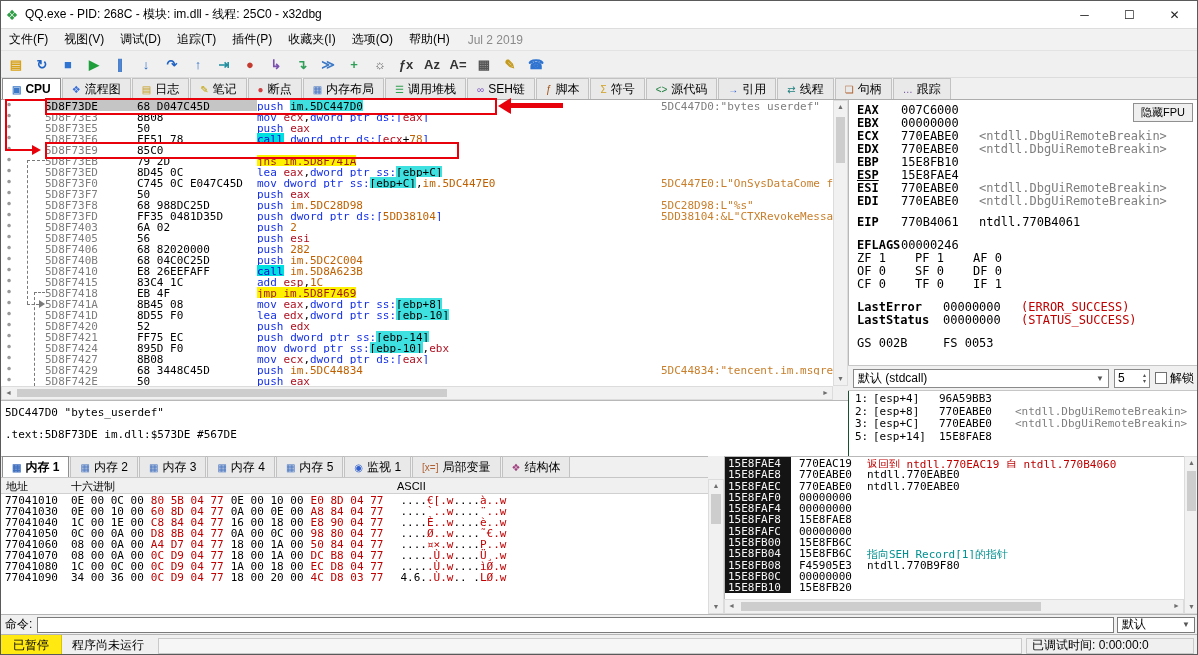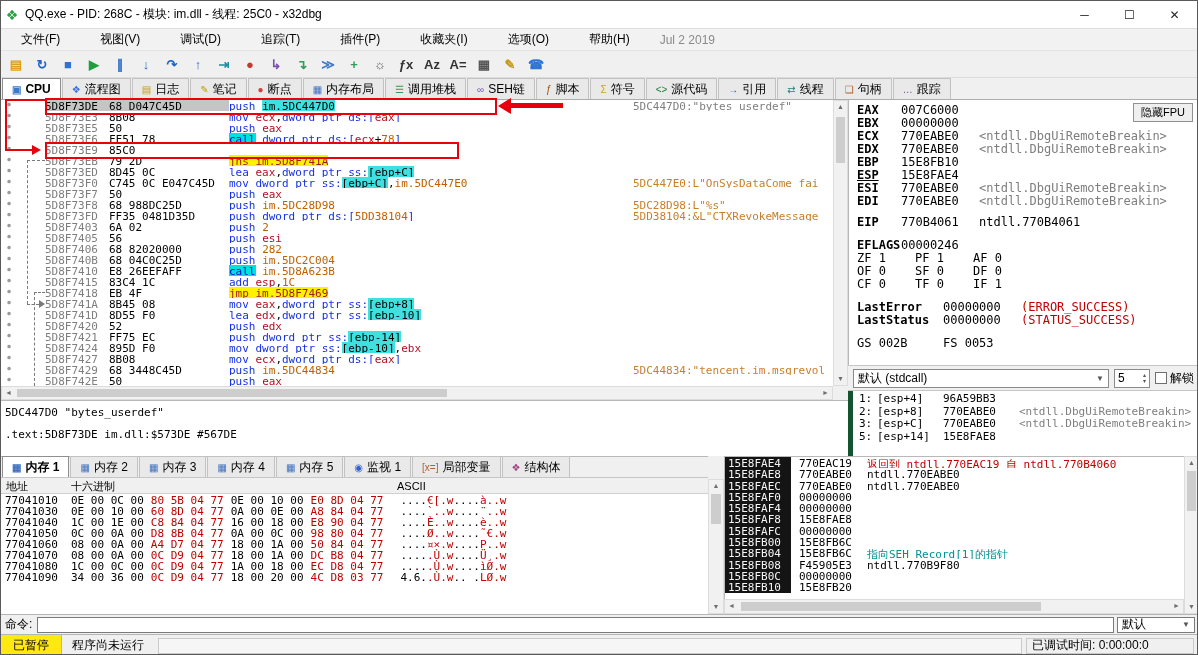--- a/index.html
+++ b/index.html
@@ -6,37 +6,37 @@
   html,body{width:1198px;height:655px;overflow:hidden}
   body{position:relative;font-family:"Liberation Sans",sans-serif;font-size:12px;background:#F0F0F0;border:1px solid #5A5A5A;color:#000}
   
   .titlebar{position:absolute;left:0;top:0;width:100%;height:28px;background:#FFF;display:flex;align-items:center;border-bottom:1px solid #DDD}
   .appicon{width:22px;text-align:center;color:#2E9E46;font-size:14px}
   .title{margin-left:2px}
   .tspacer{flex:1}
   .wbtn{width:45px;height:28px;display:flex;align-items:center;justify-content:center;font-size:12px;color:#222}
   
   .menubar{position:absolute;left:0;top:28px;width:100%;height:22px;background:#F2F2F2;display:flex;align-items:center;border-bottom:1px solid #E3E3E3}
-  .mitem{padding:3px 20px}
+  .mitem{padding:3px 8px}
   .mdate{color:#8A8A8A;margin-left:10px}
   
   .toolbar{position:absolute;left:0;top:50px;width:100%;height:27px;background: #F0F0F0;display:flex;align-items:center;padding-left:2px;border-bottom:1px solid #DCDCDC}
   .tbtn{width:24px;height:23px;margin:0 1px;display:flex;align-items:center;justify-content:center;border:1px solid transparent}
   .tglyph{font-size:13px;font-weight:bold}
   
   .viewtabs{position:absolute;left:0;top:77px;width:100%;height:22px;background:#F0F0F0;display:flex;align-items:flex-end;border-bottom:1px solid #ADADAD;padding-left:1px}
   .vtab,.btab{height:21px;display:flex;align-items:center;padding:0 9px;border:1px solid #C2C2C2;border-bottom:none;background:#E9E9E9;margin-right:1px;white-space:nowrap}
   .vtab.active,.btab.active{background:#FFF;border-color:#8F8F8F;font-weight:bold}
   .vticon,.bticon{margin-right:4px;font-size:10px}
   
   .disasm{position:absolute;left:0;top:99px;width:832px;height:286px;background:#FFF;overflow:hidden}
   .drow{display:flex;height:11px;line-height:11px;font:11px "DejaVu Sans Mono",monospace;white-space:pre}
   .ddot{width:16px;text-align:center;color:#9A9A9A;font-size:6px}
   .djmp{width:28px}
-  .daddr{width:64px;color:#7E7E7E}
+  .daddr{width:92px;color:#7E7E7E}
   .dbytes{width:120px}
   .dins{width:404px;overflow:hidden}
   .dcmt{flex:1;overflow:hidden}
   .sel .daddr,.sel .dbytes{background:#C5C5C5}
   .sel .daddr{color:#000}
   .tk-m,.tk-k{color:#1430E6}
   .tk-r{color:#B01020}
   .tk-n,.tk-M{color:#BF6000}
   .tk-p{color:#000}
   .tk-hc{background:#3FE0E0;color:#000}
@@ -70,21 +70,21 @@
   .fcell{display:inline-block;min-width:58px}
   .segcell{display:inline-block;min-width:86px}
   .gap8{height:8px}.gap10{height:10px}
   .convrow{position:absolute;left:847px;top:364px;width:351px;height:26px;background:#F0F0F0;border-top:1px solid #C6C6C6;border-bottom:1px solid #C6C6C6;display:flex;align-items:center;padding:0 5px;gap:5px}
   .combo{flex:1;height:19px;background:#FFF;border:1px solid #8A8A8A;display:flex;align-items:center;padding:0 4px;justify-content:space-between}
   .carrow{font-size:8px;color:#555}
   .spin{width:36px;height:19px;background:#FFF;border:1px solid #8A8A8A;display:flex;align-items:center;padding:0 3px;justify-content:space-between}
   .sparrows{display:flex;flex-direction:column;font-size:6px;line-height:6px;color:#555}
   .chk{display:flex;align-items:center;gap:3px}
   .cbox{width:12px;height:12px;border:1px solid #707070;background:#FFF;display:inline-block}
-  .argspane{position:absolute;left:847px;top:390px;width:309px;height:65px;background:#FFF;border-left:5px solid #14532d;font:11px "DejaVu Sans Mono",monospace;line-height:12.6px;padding:2px 0 0 6px}
+  .argspane{position:absolute;left:847px;top:390px;width:309px;height:65px;background:#FFF;border-left:1px solid #14532d;font:11px "DejaVu Sans Mono",monospace;line-height:12.6px;padding:2px 0 0 6px}
   .argrow{white-space:pre}
   .an{display:inline-block;min-width:18px}
   .aloc{display:inline-block;min-width:66px}
   .aval{display:inline-block;min-width:76px}
   .acmt{color:#7E7E7E}
   
   .btabs{position:absolute;left:0;top:455px;width:707px;height:22px;background:#F0F0F0;border-top:1px solid #B8B8B8;display:flex;align-items:flex-end;padding-left:1px;border-bottom:1px solid #C6C6C6}
   .dumphead{position:absolute;left:0;top:478px;width:707px;height:15px;background:#F0F0F0;border-bottom:1px solid #D0D0D0;display:flex;align-items:center;font-size:11px}
   .dh-addr{width:70px;padding-left:5px}
   .dh-hex{width:326px}

